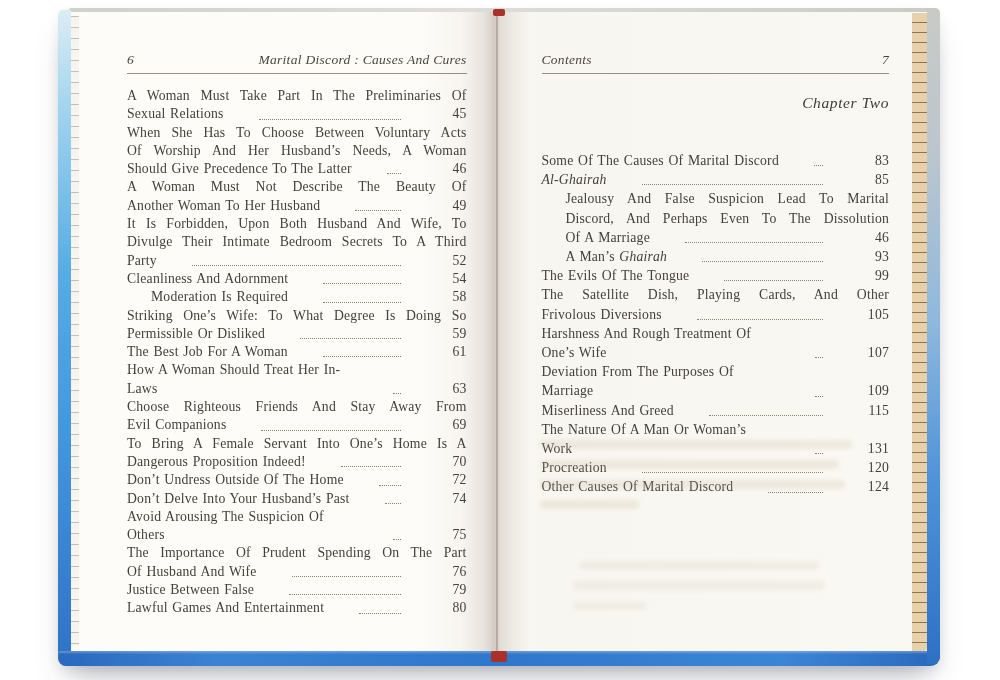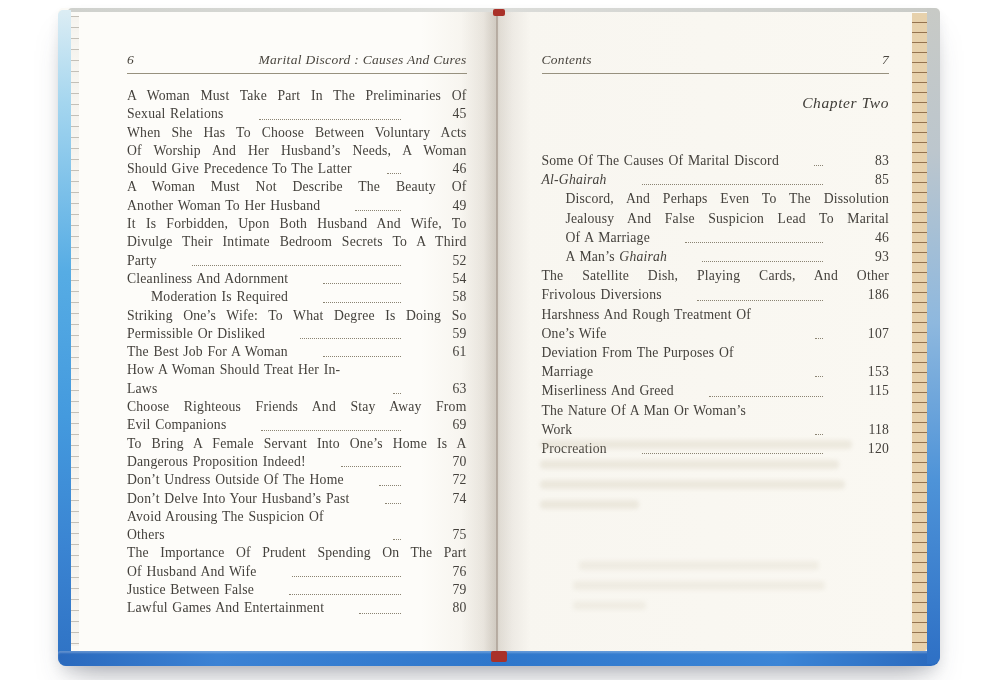--- a/index.html
+++ b/index.html
@@ -299,76 +299,90 @@
                 </div>
               </div>
               <div class="toc-entry">
                 <div class="toc-lastline">
                   <span class="toc-text"><span style="font-style: italic;">Al-Ghairah</span></span>
                   <span class="toc-leader"></span>
                   <span class="toc-pagenum">85</span>
                 </div>
               </div>
               <div class="toc-entry indent">
+                <div class="toc-midline"><span class="toc-text">Jealousy And False Suspicion Lead To Marital</span></div>
                 <div class="toc-midline"><span class="toc-text">Discord, And Perhaps Even To The Dissolution</span></div>
-                <div class="toc-midline"><span class="toc-text">Jealousy And False Suspicion Lead To Marital</span></div>
                 <div class="toc-lastline">
                   <span class="toc-text">Of A Marriage</span>
                   <span class="toc-leader"></span>
                   <span class="toc-pagenum">46</span>
                 </div>
               </div>
               <div class="toc-entry indent">
                 <div class="toc-lastline">
                   <span class="toc-text"><span>A Man’s </span><span style="font-style: italic;">Ghairah</span></span>
                   <span class="toc-leader"></span>
                   <span class="toc-pagenum">93</span>
                 </div>
               </div>
               <div class="toc-entry">
+                <div class="toc-lastline">
+                  <span class="toc-text">The Evils Of The Tongue</span>
+                  <span class="toc-leader"></span>
+                  <span class="toc-pagenum">99</span>
+                </div>
+              </div>
+              <div class="toc-entry">
                 <div class="toc-midline"><span class="toc-text">The Satellite Dish, Playing Cards, And Other</span></div>
                 <div class="toc-lastline">
                   <span class="toc-text">Frivolous Diversions</span>
                   <span class="toc-leader"></span>
-                  <span class="toc-pagenum">186</span>
+                  <span class="toc-pagenum">105</span>
                 </div>
               </div>
               <div class="toc-entry">
                 <div class="toc-lastline">
                   <span class="toc-text">Harshness And Rough Treatment Of One’s Wife</span>
                   <span class="toc-leader"></span>
                   <span class="toc-pagenum">107</span>
                 </div>
               </div>
               <div class="toc-entry">
                 <div class="toc-lastline">
                   <span class="toc-text">Deviation From The Purposes Of Marriage</span>
                   <span class="toc-leader"></span>
-                  <span class="toc-pagenum">153</span>
+                  <span class="toc-pagenum">109</span>
                 </div>
               </div>
               <div class="toc-entry">
                 <div class="toc-lastline">
                   <span class="toc-text">Miserliness And Greed</span>
                   <span class="toc-leader"></span>
                   <span class="toc-pagenum">115</span>
                 </div>
               </div>
               <div class="toc-entry">
                 <div class="toc-lastline">
                   <span class="toc-text">The Nature Of A Man Or Woman’s Work</span>
                   <span class="toc-leader"></span>
-                  <span class="toc-pagenum">118</span>
+                  <span class="toc-pagenum">131</span>
                 </div>
               </div>
               <div class="toc-entry">
                 <div class="toc-lastline">
                   <span class="toc-text">Procreation</span>
                   <span class="toc-leader"></span>
                   <span class="toc-pagenum">120</span>
+                </div>
+              </div>
+              <div class="toc-entry">
+                <div class="toc-lastline">
+                  <span class="toc-text">Other Causes Of Marital Discord</span>
+                  <span class="toc-leader"></span>
+                  <span class="toc-pagenum">124</span>
                 </div>
               </div>
             </div>
         </div>
         <div class="ghost">
           <div class="bar b1"></div>
             <div class="bar b2"></div>
             <div class="bar b3"></div>
           <div class="bar b4"></div>
             <div class="bar b5"></div>

